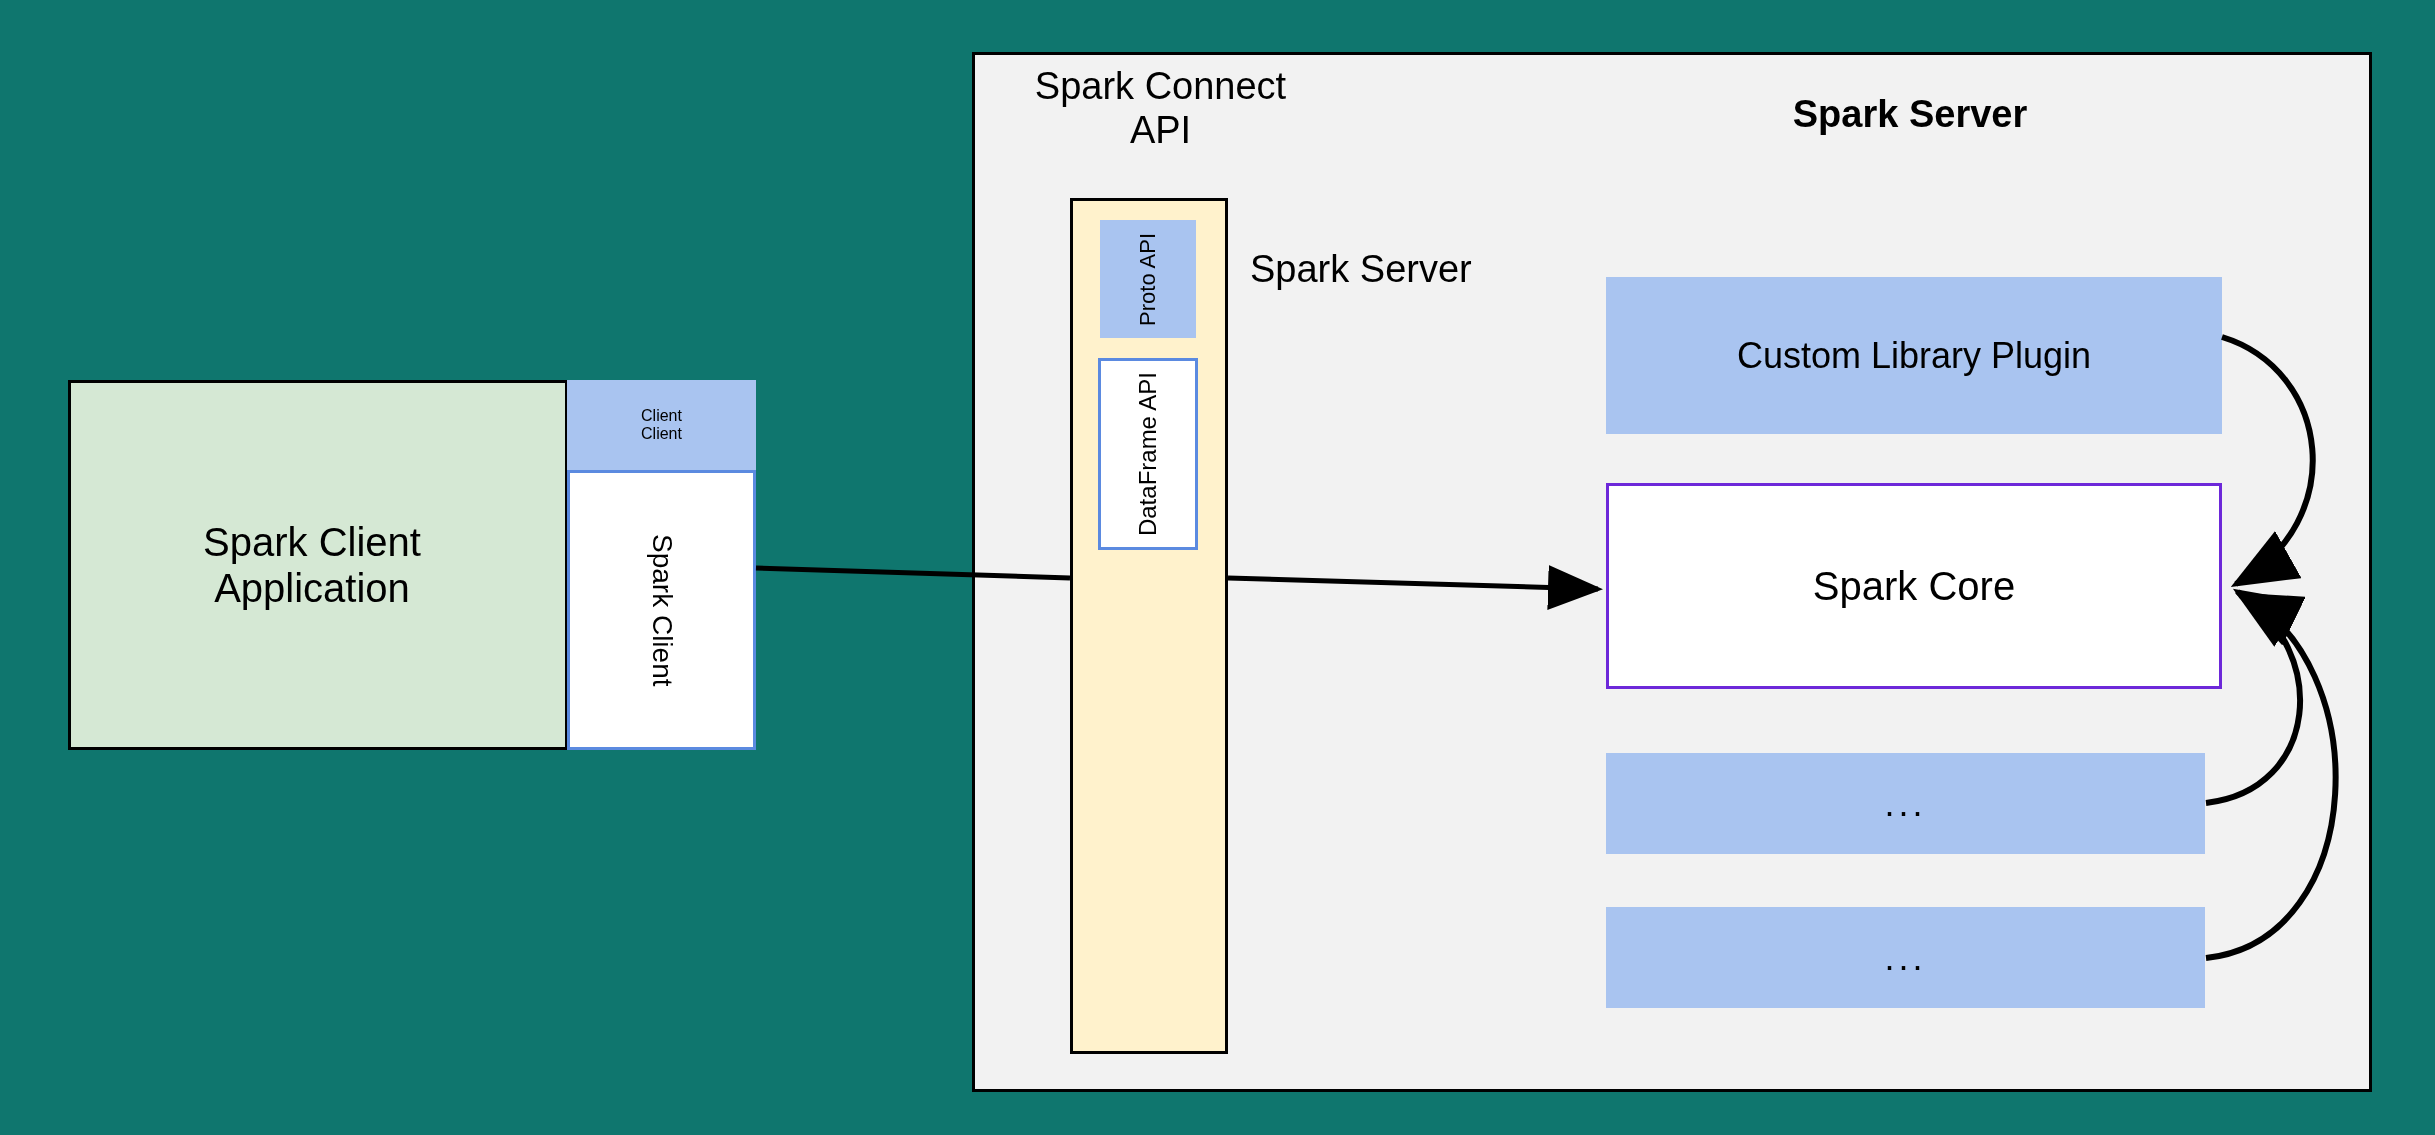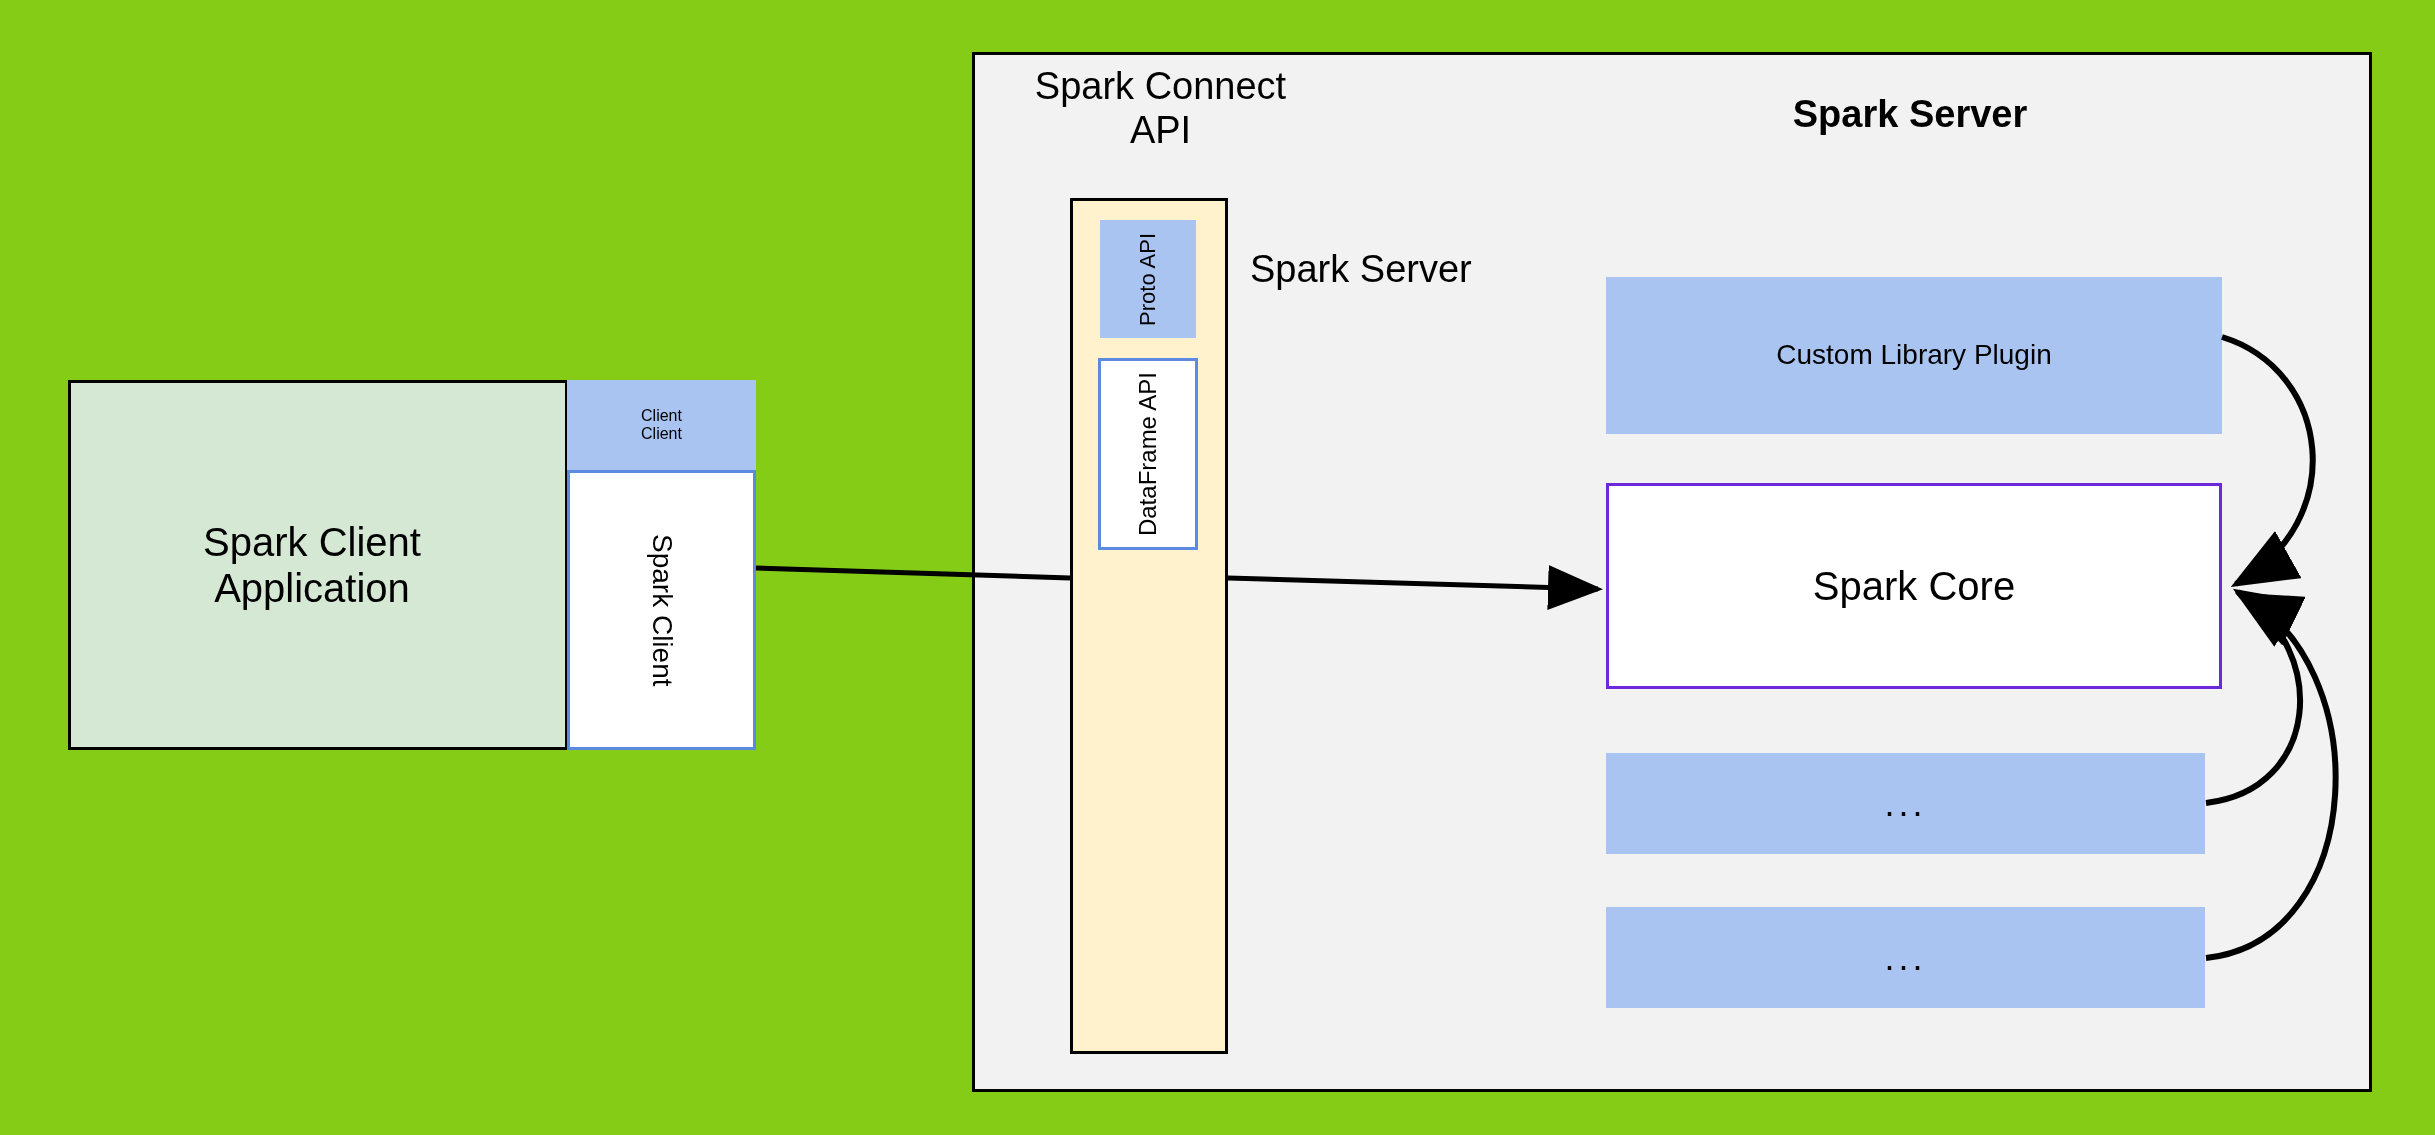--- a/index.html
+++ b/index.html
@@ -9,21 +9,21 @@
     background: #ffffff;
   }
   body {
     font-family: "Liberation Sans", sans-serif;
     color: #000000;
   }
   #canvas {
     position: relative;
     width: 2435px;
     height: 1135px;
-    background: #84cc16;
+    background: #0f766e;
     overflow: hidden;
   }
   .node {
     position: absolute;
     box-sizing: border-box;
     display: flex;
     align-items: center;
     justify-content: center;
     text-align: center;
     line-height: 1.15;
@@ -160,21 +160,21 @@
     white-space: nowrap;
   }
 
   
   #custom-library-plugin {
     left: 1606px;
     top: 277px;
     width: 616px;
     height: 157px;
     background: #a9c4f0;
-    font-size: 28px;
+    font-size: 36px;
     z-index: 3;
   }
 
   #spark-core {
     left: 1606px;
     top: 483px;
     width: 616px;
     height: 206px;
     background: #ffffff;
     border: 3px solid #6d28d9;

